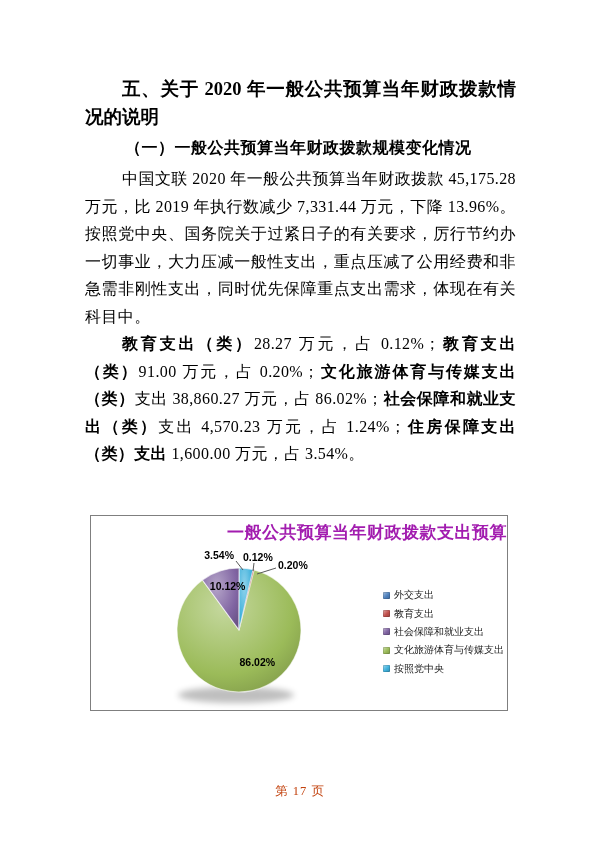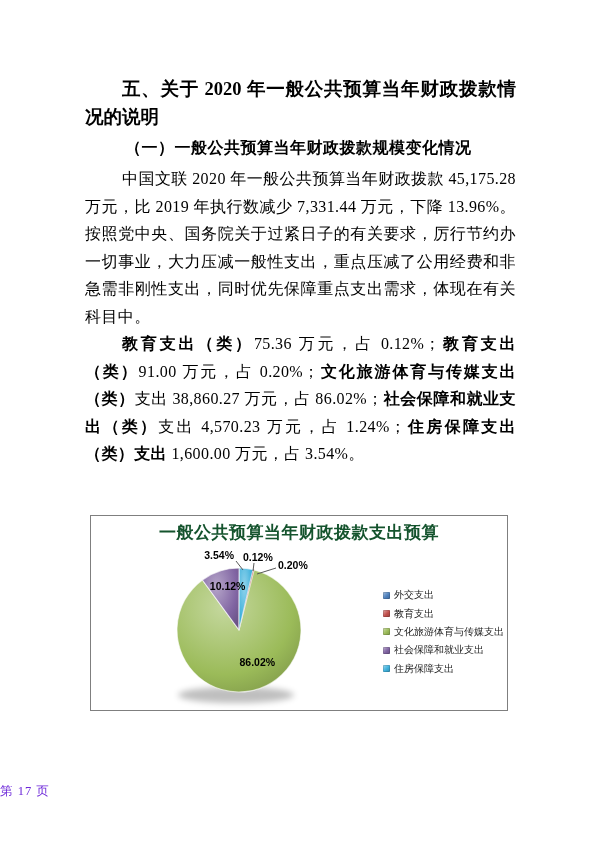--- a/index.html
+++ b/index.html
@@ -19,50 +19,50 @@
   .para{
     font-size:16px;line-height:27.5px;margin:0;
     text-align:justify;text-indent:37px;letter-spacing:.4px;
   }
   .para .b{font-weight:bold;}
   .chart-frame{
     position:absolute;left:90px;top:515px;width:416px;height:194px;
     border:1px solid #7f7f7f;background:#ffffff;
   }
   .chart-title{
-    position:absolute;left:0;top:5px;width:100%;text-align:center;
-    font-size:17px;font-weight:bold;letter-spacing:.5px;color:#14532d;
+    position:absolute;left:0;top:5px;width:100%;text-align:right;
+    font-size:17px;font-weight:bold;letter-spacing:.5px;color:#a21caf;
     font-family:"Liberation Serif","DejaVu Serif",serif;
   }
   .pie-svg{position:absolute;left:0;top:0;width:416px;height:194px;}
   .legend{
     position:absolute;left:292px;top:70px;
     font-family:"Liberation Sans","DejaVu Sans",sans-serif;
     font-size:10px;color:#1a1a1a;
   }
   .lrow{display:flex;align-items:center;height:18.4px;white-space:nowrap;}
   .lsq{
     width:7px;height:7px;margin-right:4px;border-radius:1px;flex:0 0 auto;
     box-shadow:inset 0 0 0 .5px rgba(0,0,0,.25);
   }
   .footer{
-    position:absolute;left:0;top:783px;width:100%;
-    font-size:12.5px;color:#6d28d9;letter-spacing:1px;
+    position:absolute;left:0;top:783px;width:100%;text-align:center;
+    font-size:12.5px;color:#c2410c;letter-spacing:1px;
   }
 </style>
 </head>
 <body>
 
 <div class="page">
 
   <div class="textblock">
     <p class="h1"><span class="b">五、关于 2020 年一般公共预算当年财政拨款情况的说明</span></p>
     <p class="h2">（一）一般公共预算当年财政拨款规模变化情况</p>
     <p class="para"><span>中国文联 2020 年一般公共预算当年财政拨款 45,175.28 万元，比 2019 年执行数减少 7,331.44 万元，下降 13.96%。按照党中央、国务院关于过紧日子的有关要求，厉行节约办一切事业，大力压减一般性支出，重点压减了公用经费和非急需非刚性支出，同时优先保障重点支出需求，体现在有关科目中。</span></p>
-    <p class="para"><span class="b">教育支出（类）</span><span>75.36 万元，占 0.12%；</span><span class="b">教育支出（类）</span><span>91.00 万元，占 0.20%；</span><span class="b">文化旅游体育与传媒支出（类）</span><span>支出 38,860.27 万元，占 86.02%；</span><span class="b">社会保障和就业支出（类）</span><span>支出 4,570.23 万元，占 1.24%；</span><span class="b">住房保障支出（类）支出</span><span> 1,600.00 万元，占 3.54%。</span></p>
+    <p class="para"><span class="b">教育支出（类）</span><span>28.27 万元，占 0.12%；</span><span class="b">教育支出（类）</span><span>91.00 万元，占 0.20%；</span><span class="b">文化旅游体育与传媒支出（类）</span><span>支出 38,860.27 万元，占 86.02%；</span><span class="b">社会保障和就业支出（类）</span><span>支出 4,570.23 万元，占 1.24%；</span><span class="b">住房保障支出（类）支出</span><span> 1,600.00 万元，占 3.54%。</span></p>
   </div>
 
   <div class="chart-frame">
     <svg class="pie-svg" viewBox="0 0 416 194" xmlns="http://www.w3.org/2000/svg">
         <defs>
           <radialGradient id="g0" cx="38%" cy="30%" r="82%">
             <stop offset="0%" stop-color="#99b6d9"></stop>
             <stop offset="68%" stop-color="#4F81BD"></stop>
             <stop offset="100%" stop-color="#416a9b"></stop>
           </radialGradient>
@@ -109,29 +109,29 @@
     <div class="legend">
         <div class="lrow">
           <span class="lsq" style="background: linear-gradient(135deg, rgb(167, 192, 222) 0%, rgb(79, 129, 189) 55%, rgb(63, 103, 151) 100%);"></span>
           <span class="ltxt">外交支出</span>
         </div>
         <div class="lrow">
           <span class="lsq" style="background: linear-gradient(135deg, rgb(224, 168, 166) 0%, rgb(192, 80, 77) 55%, rgb(154, 64, 62) 100%);"></span>
           <span class="ltxt">教育支出</span>
         </div>
         <div class="lrow">
+          <span class="lsq" style="background: linear-gradient(135deg, rgb(192, 178, 209) 0%, rgb(128, 100, 162) 55%, rgb(102, 80, 130) 100%);"></span>
+          <span class="ltxt">社会保障和就业支出</span>
+        </div>
+        <div class="lrow">
           <span class="lsq" style="background: linear-gradient(135deg, rgb(205, 221, 172) 0%, rgb(155, 187, 89) 55%, rgb(124, 150, 71) 100%);"></span>
           <span class="ltxt">文化旅游体育与传媒支出</span>
         </div>
         <div class="lrow">
-          <span class="lsq" style="background: linear-gradient(135deg, rgb(192, 178, 209) 0%, rgb(128, 100, 162) 55%, rgb(102, 80, 130) 100%);"></span>
-          <span class="ltxt">社会保障和就业支出</span>
-        </div>
-        <div class="lrow">
           <span class="lsq" style="background: linear-gradient(135deg, rgb(159, 216, 238) 0%, rgb(63, 177, 220) 55%, rgb(50, 142, 176) 100%);"></span>
-          <span class="ltxt">住房保障支出</span>
+          <span class="ltxt">按照党中央</span>
         </div>
       </div>
   </div>
 
   <div class="footer">第 17 页</div>
 
 </div>
 
 </body></html>

